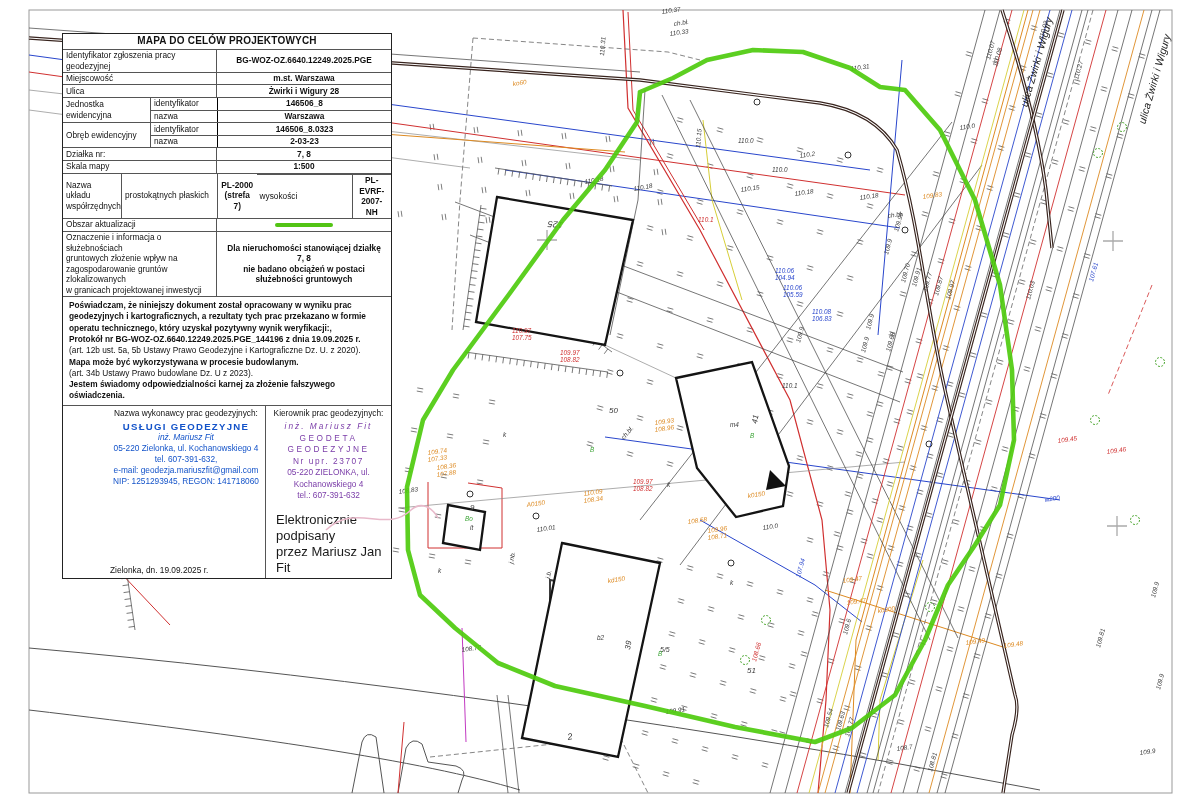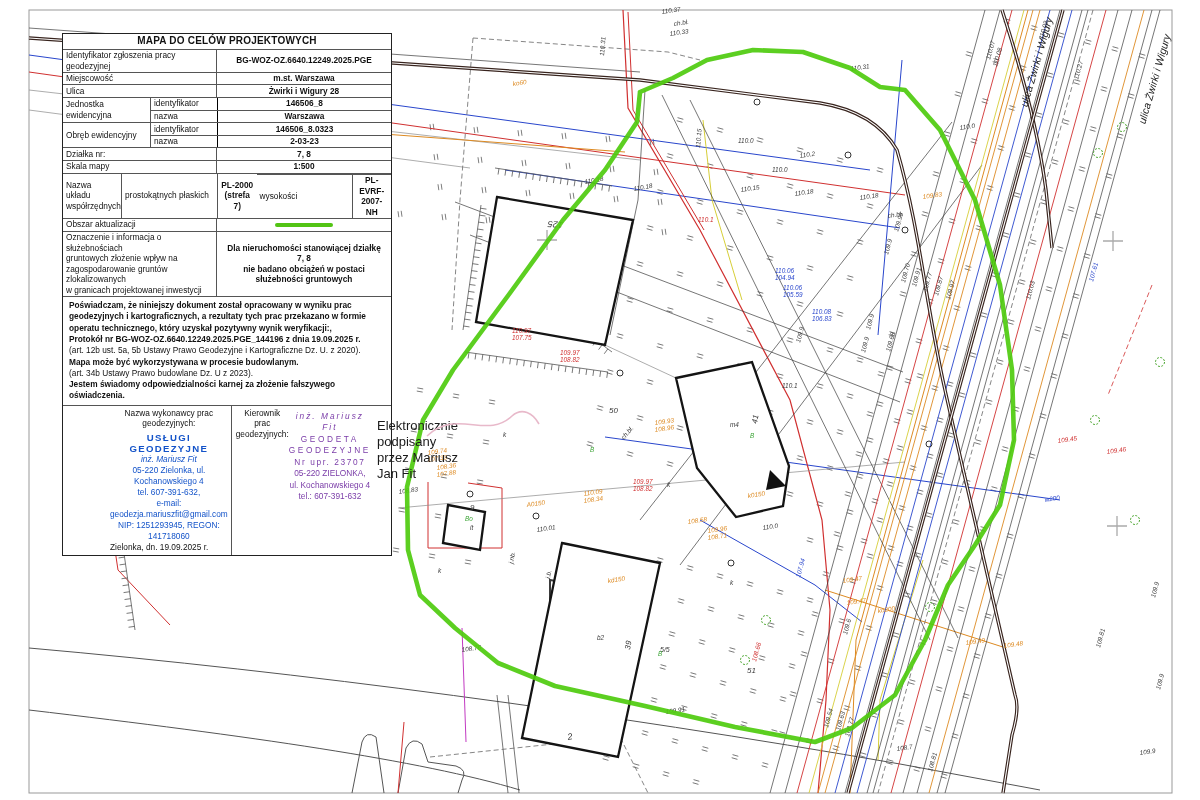--- a/index.html
+++ b/index.html
@@ -18,21 +18,21 @@
   .sub-c{width:89px;border-right:1px solid #555;}
   .val{flex:1;font-weight:bold;text-align:center;align-items:center;}
   .subrow{display:flex;flex:1;}
   .subrow + .subrow{border-top:1px solid #555;}
   .title{font-weight:bold;text-align:center;font-size:10px;padding:2px 0;letter-spacing:.2px;}
   .greenline{width:58px;height:4px;border-radius:2px;background:#52c414;margin:2px auto;}
   .stmt{padding:3px 6px;line-height:11.3px;}
   .stmt .b{font-weight:bold;}
   .bottomwrap{display:flex;min-height:136px;}
   .bcol-l{width:152px;border-right:1px solid #555;display:flex;flex-direction:column;justify-content:space-between;padding:2px 3px;margin-left:44px;}
-  .bcol-r{flex:1;display:flex;flex-direction:row;padding:2px 4px;position:relative;}
+  .bcol-r{flex:1;display:flex;flex-direction:column;padding:2px 4px;position:relative;}
   .bhead{text-align:center;color:#111;}
   .company{color:#1353c9;text-align:center;line-height:11px;margin-top:3px;}
   .company .nm{font-weight:bold;letter-spacing:1.3px;font-size:9.6px;}
   .company .it{font-style:italic;}
   .purple{color:#7a3ca8;text-align:center;line-height:11.5px;margin-top:3px;}
   .purple .sp1{font-style:italic;letter-spacing:2px;}
   .purple .sp2{letter-spacing:2.6px;}
   .purple .sp3{letter-spacing:1.6px;}
   .sig{margin-top:10px;margin-left:6px;font-size:13px;line-height:16px;color:#1a1a1a;position:relative;}
   .sig svg{position:absolute;left:40px;top:-14px;z-index:-0;}

